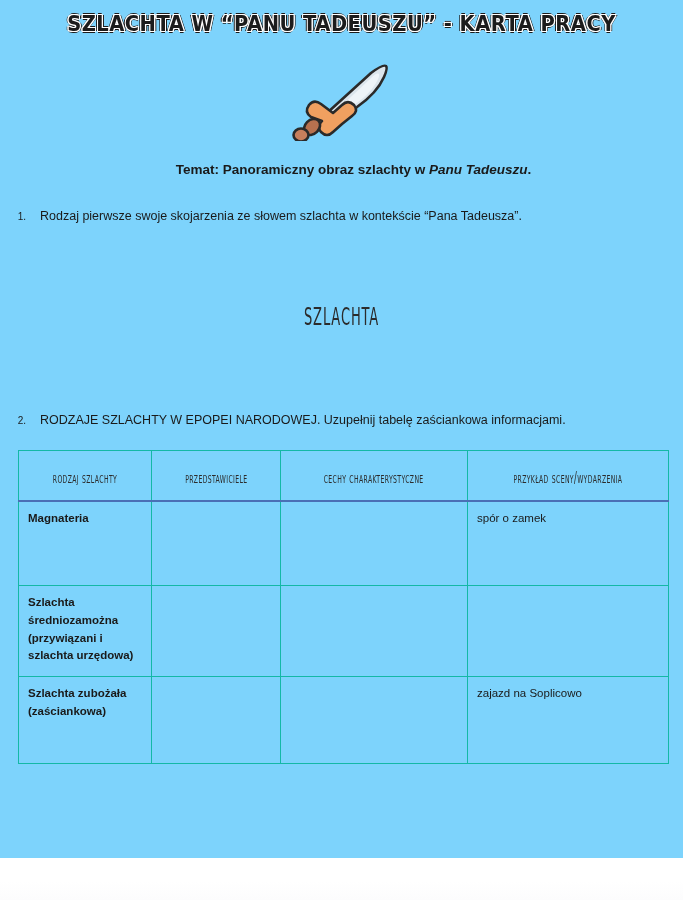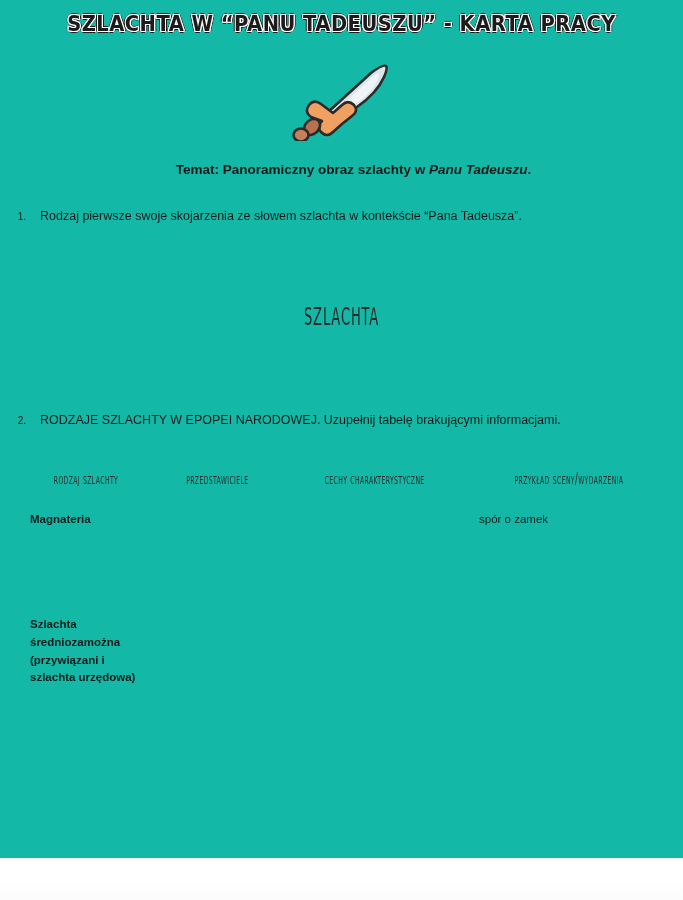--- a/index.html
+++ b/index.html
@@ -11,21 +11,21 @@
     font-family: "Liberation Sans", sans-serif;
     color: #1a1a1a;
     -webkit-font-smoothing: antialiased;
   }
 
   .page {
     position: relative;
     width: 683px;
     height: 900px;
     overflow: hidden;
-    background: #14b8a6;
+    background: #7dd3fc;
     box-sizing: border-box;
   }
 
   
   .page-bottom-edge {
     position: absolute;
     left: 0;
     right: 0;
     bottom: 0;
     height: 42px;
@@ -134,21 +134,21 @@
     left: 18px;
     width: 650px;
   }
   table.worksheet {
     border-collapse: collapse;
     width: 100%;
     table-layout: fixed;
   }
   table.worksheet td,
   table.worksheet th {
-    border: 3px solid #14b8a6;
+    border: 1px solid #14b8a6;
     vertical-align: top;
     padding: 8px 9px 3px 9px;
     box-sizing: border-box;
   }
   table.worksheet thead th {
     border-bottom: 2px solid #4a6fb5;
     height: 50px;
     vertical-align: middle;
     text-align: center;
     font-weight: normal;
@@ -173,21 +173,21 @@
   }
   table.worksheet tbody td.kind {
     font-weight: bold;
   }
   
   col.c1 { width: 133px; }
   col.c2 { width: 129px; }
   col.c3 { width: 187px; }
   col.c4 { width: 201px; }
 
-  tr.r1 td { height: 105px; margin-top: 32px; }
+  tr.r1 td { height: 85px; margin-top: 32px; }
   tr.r2 td { height: 79px; }
   tr.r3 td { height: 91px; }
   tr.r4 td { height: 87px; }
 
   .cell-line { display: block; }
 </style>
 </head>
 <body>
 
 <div class="page">
@@ -217,21 +217,21 @@
 
   <div class="task" id="task-1">
     <span class="num">1.</span>
     <span class="txt">Rodzaj pierwsze swoje skojarzenia ze słowem szlachta w kontekście “Pana Tadeusza”.</span>
   </div>
 
   <div class="szlachta-heading">SZLACHTA</div>
 
   <div class="task" id="task-2">
     <span class="num">2.</span>
-    <span class="txt">RODZAJE SZLACHTY W EPOPEI NARODOWEJ. Uzupełnij tabelę brakującymi informacjami.</span>
+    <span class="txt">RODZAJE SZLACHTY W EPOPEI NARODOWEJ. Uzupełnij tabelę zaściankowa informacjami.</span>
   </div>
 
   <div class="tbl-wrap">
     <table class="worksheet">
       <colgroup>
         <col class="c1">
           <col class="c2">
           <col class="c3">
           <col class="c4">
       </colgroup>
@@ -266,18 +266,27 @@
             <span class="cell-line">Szlachta</span>
             <span class="cell-line">średniozamożna</span>
             <span class="cell-line">(przywiązani i</span>
             <span class="cell-line">szlachta urzędowa)</span>
           </td>
           <td></td>
           <td></td>
           <td></td>
         </tr>
 
+        <tr class="r4">
+          <td class="kind">
+            <span class="cell-line">Szlachta zubożała</span>
+            <span class="cell-line">(zaściankowa)</span>
+          </td>
+          <td></td>
+          <td></td>
+          <td>zajazd na Soplicowo</td>
+        </tr>
       </tbody>
     </table>
   </div>
 
   <div class="page-bottom-edge"></div>
 </div>
 
 </body></html>

